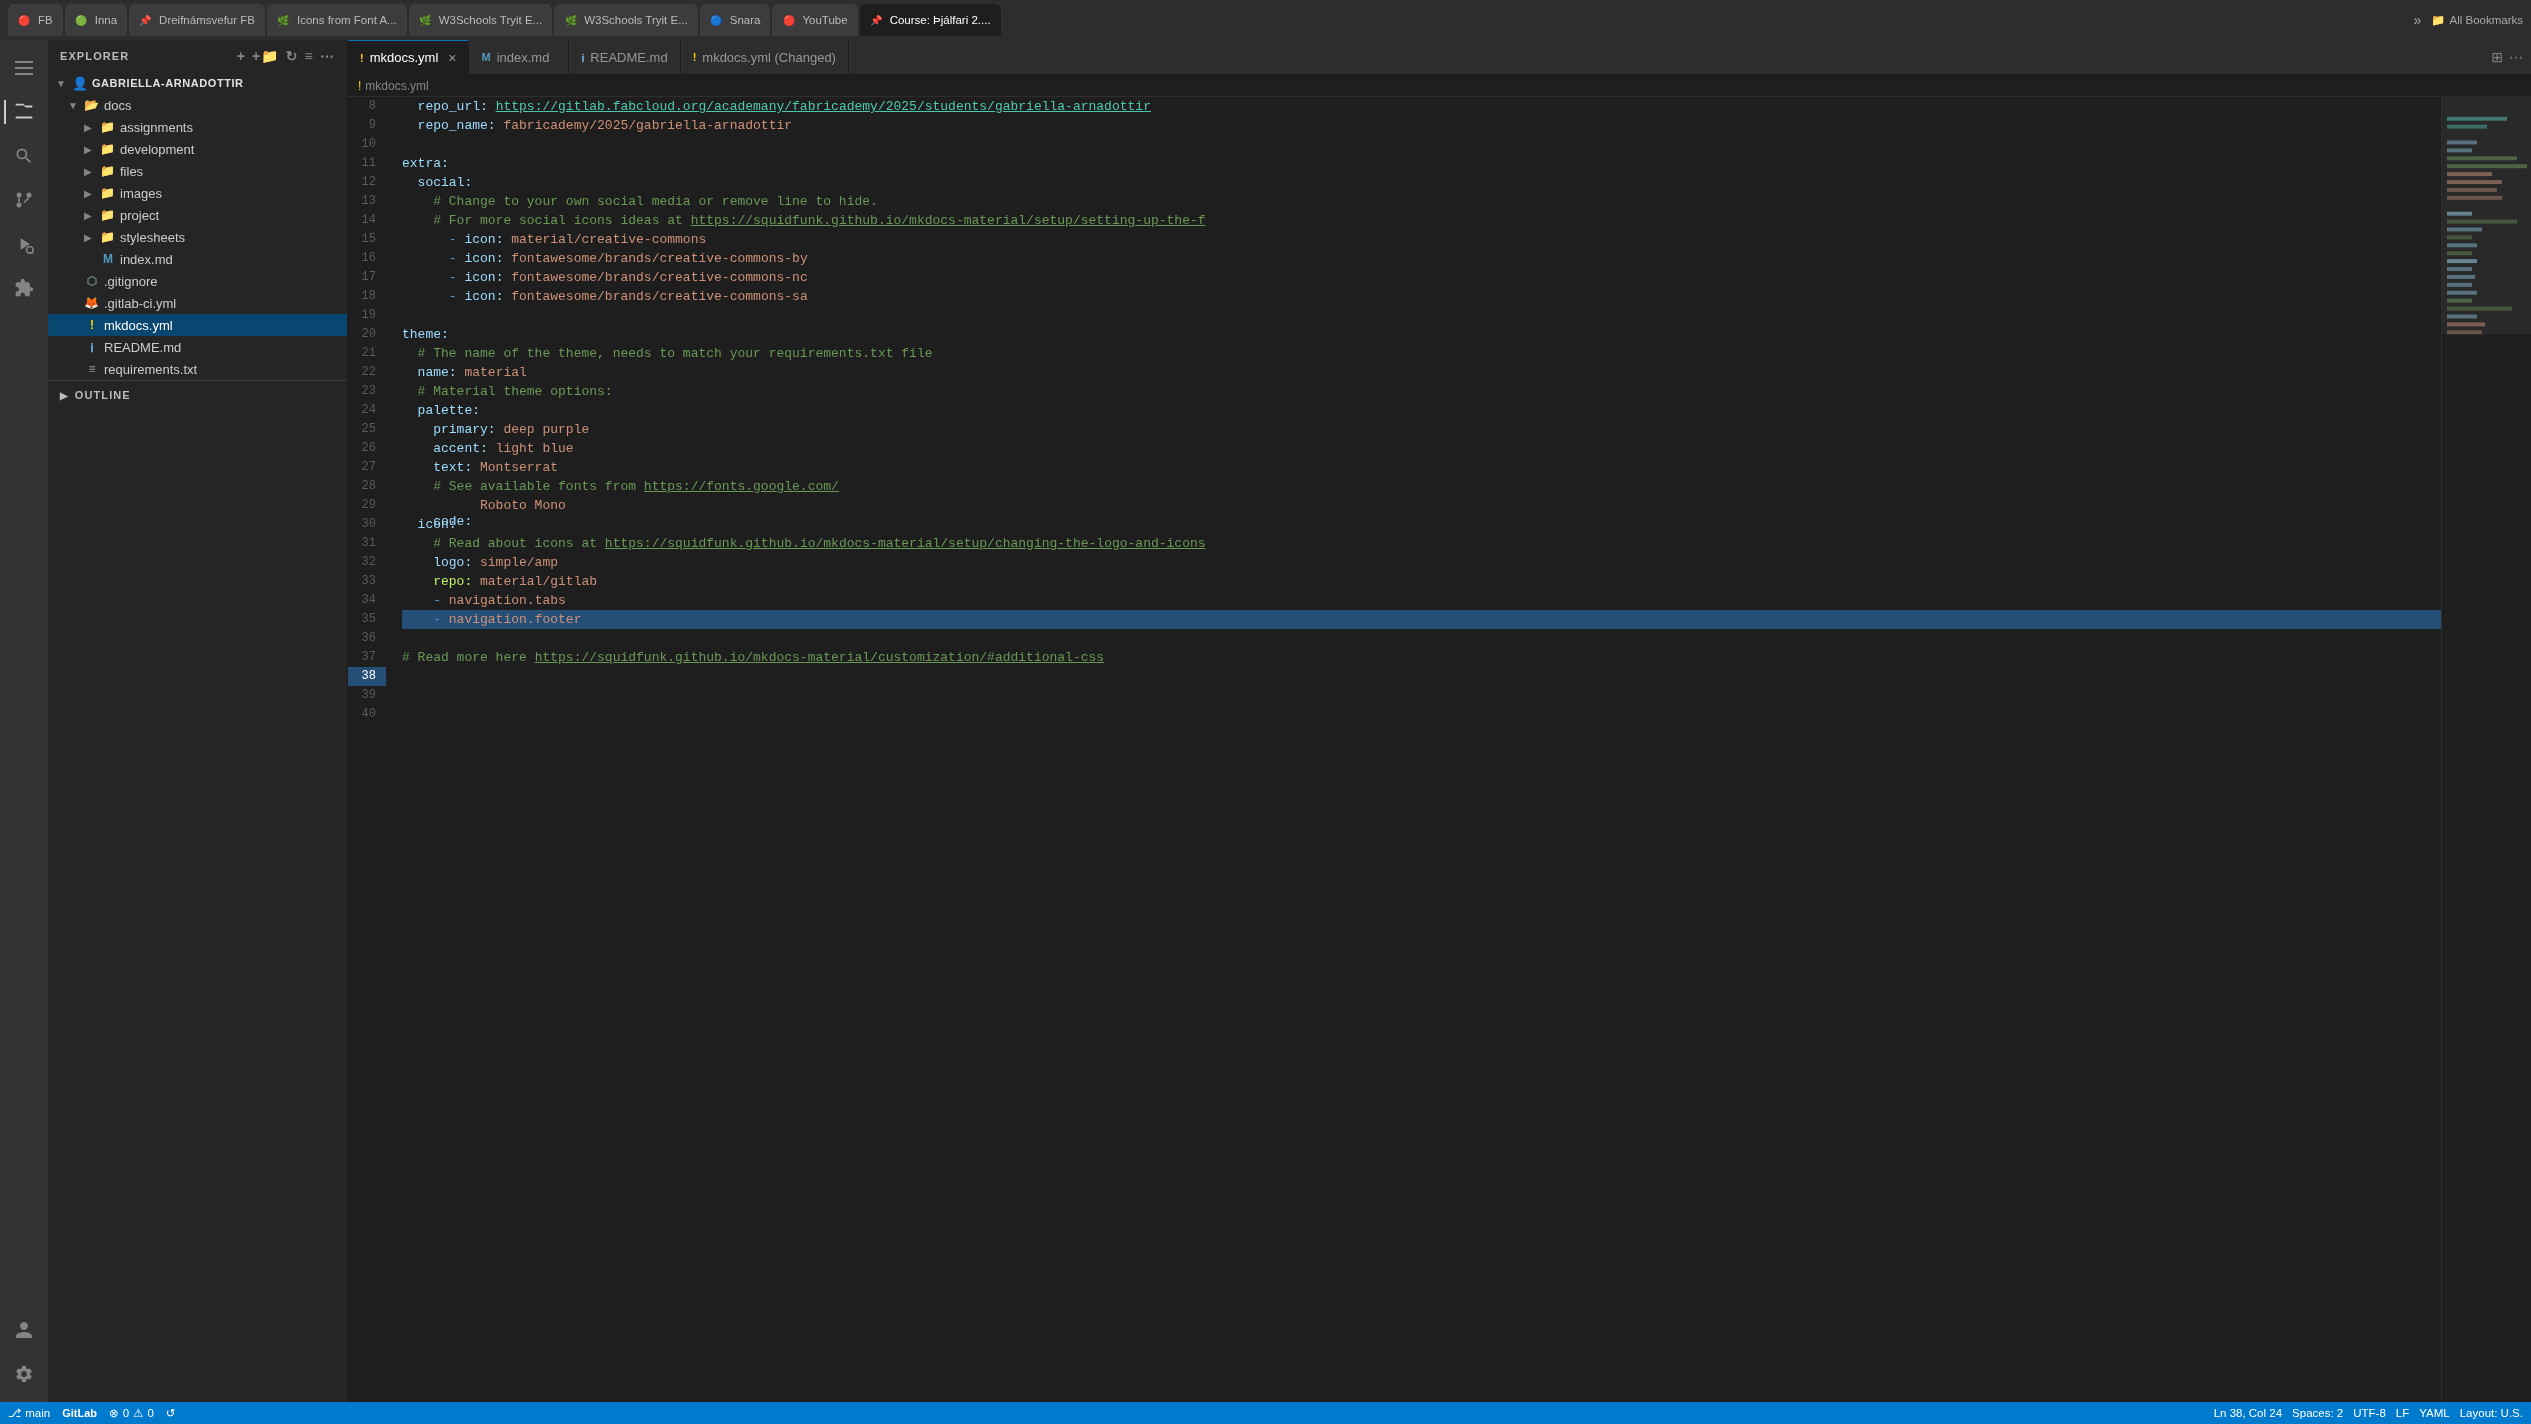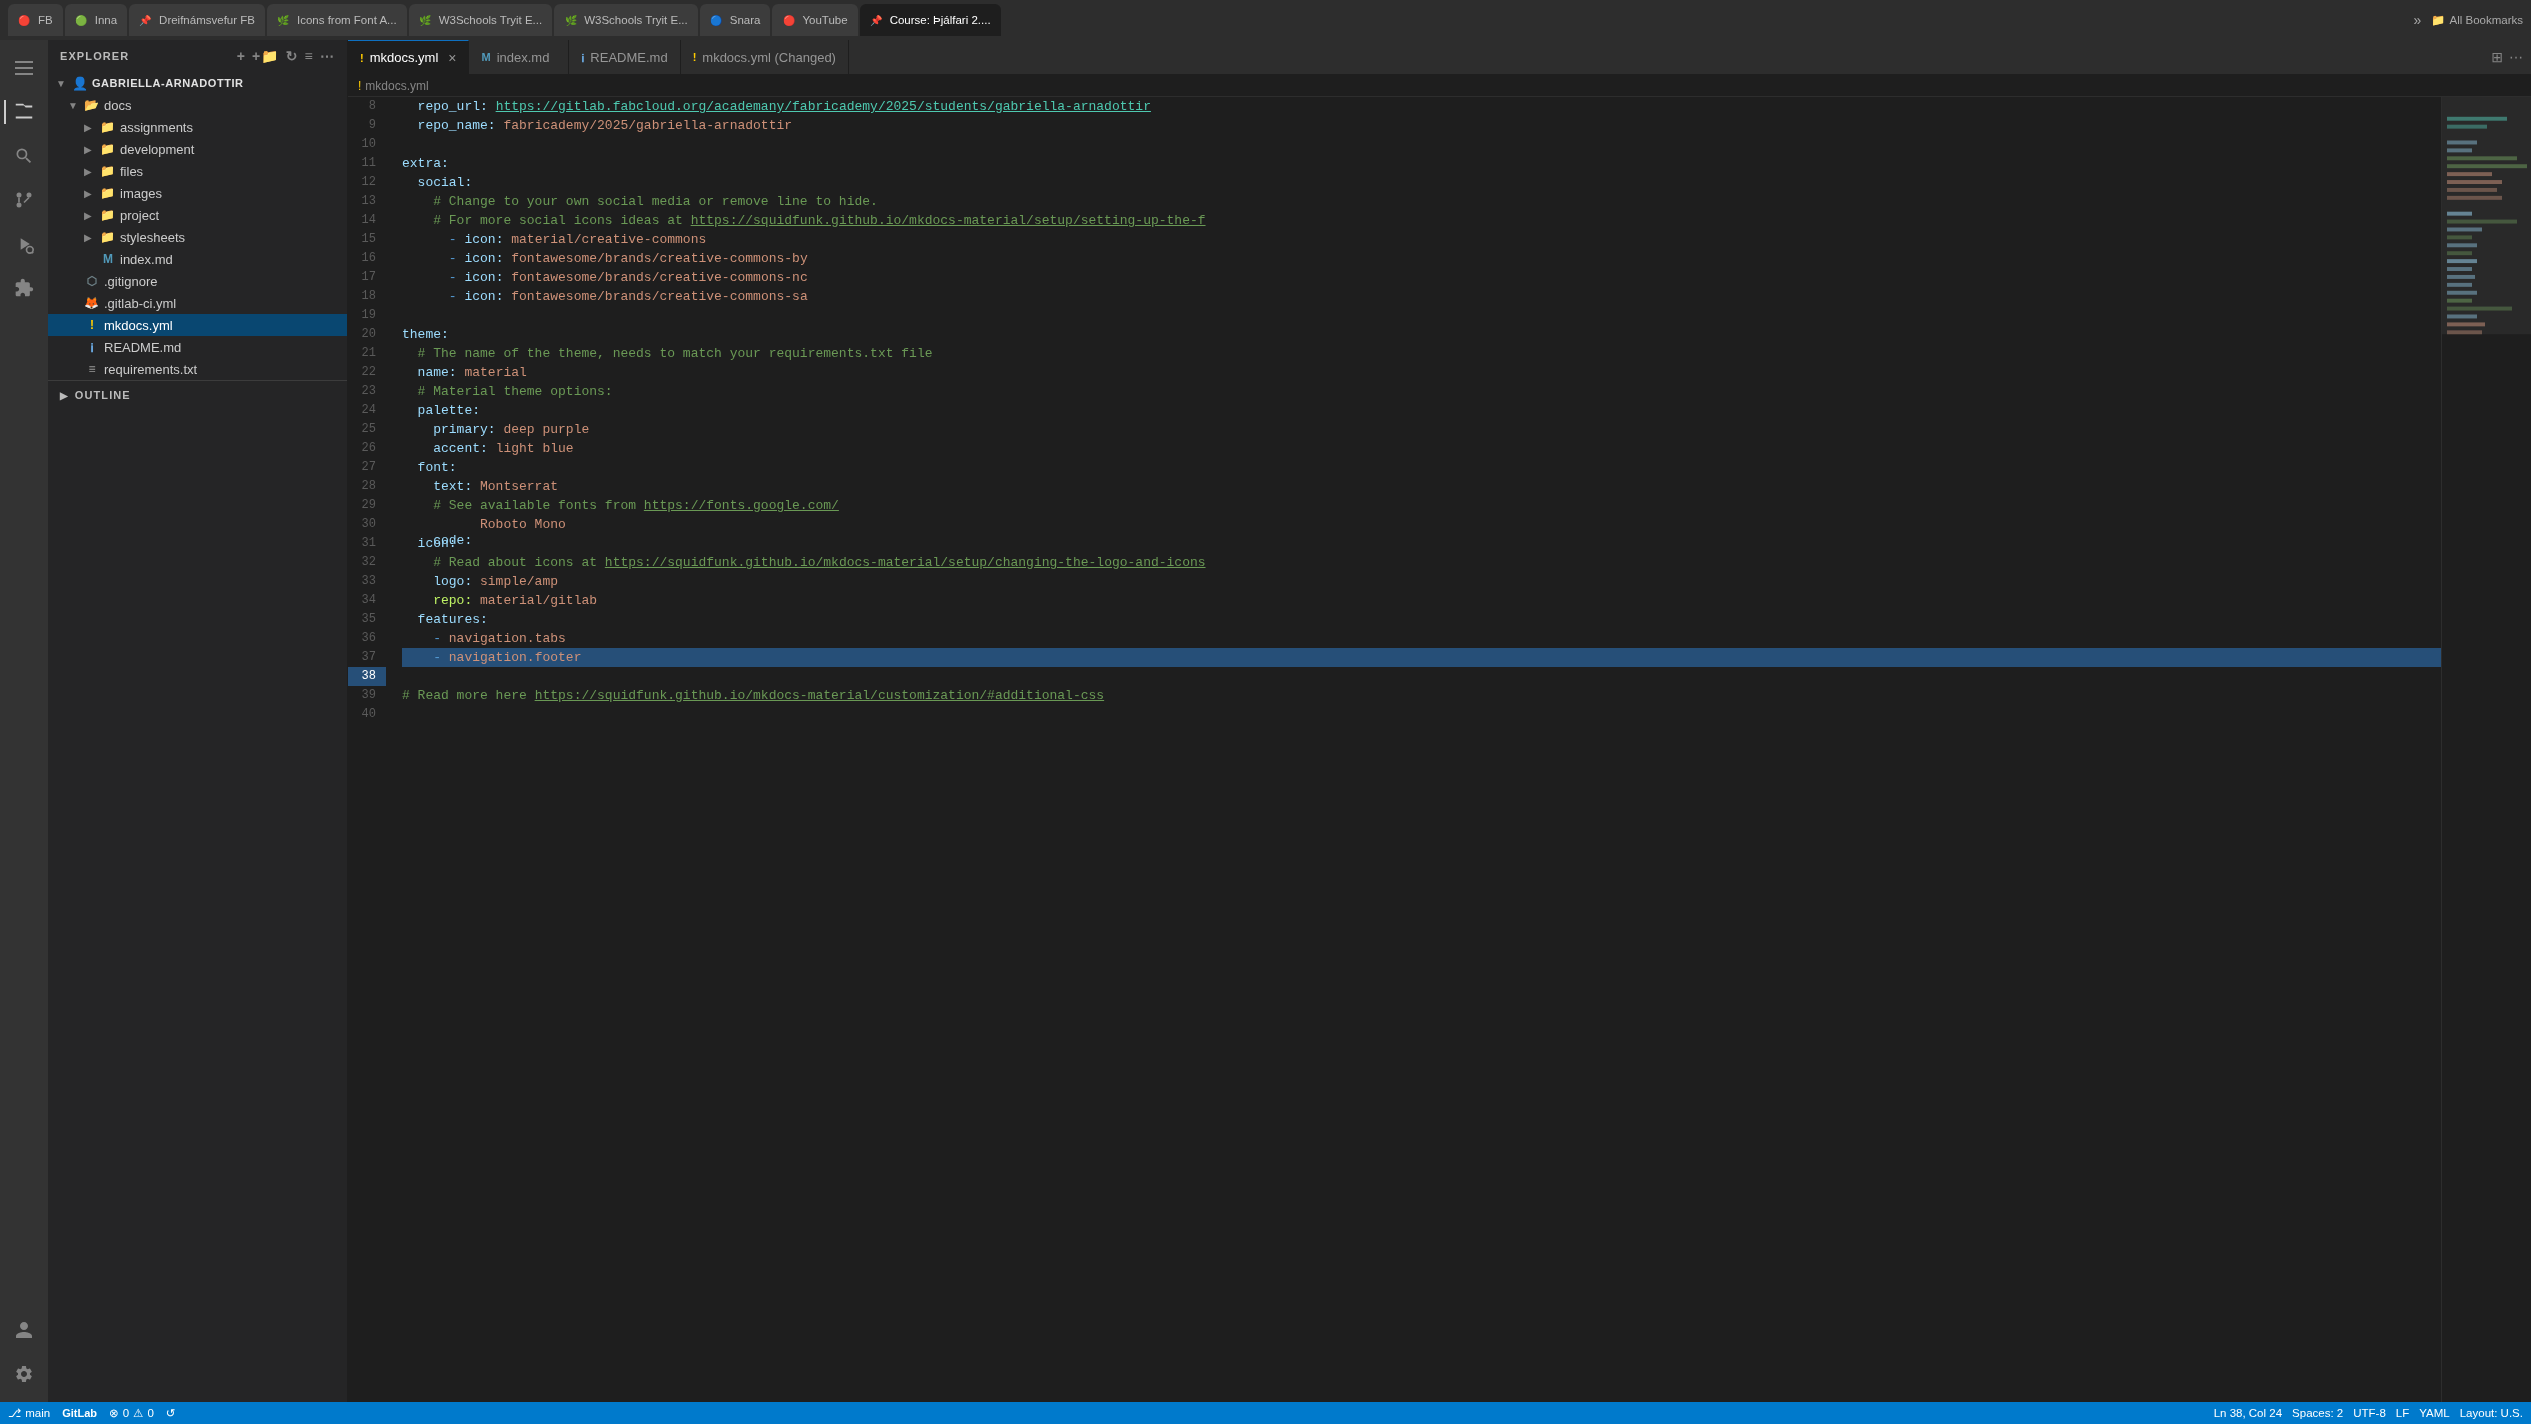--- a/index.html
+++ b/index.html
@@ -618,29 +618,27 @@
             <div class="code-line"><span style="color:#569cd6;">      - </span><span style="color:#9cdcfe;">icon: </span><span style="color:#ce9178;">fontawesome/brands/creative-commons-nc</span></div>
             <div class="code-line"><span style="color:#569cd6;">      - </span><span style="color:#9cdcfe;">icon: </span><span style="color:#ce9178;">fontawesome/brands/creative-commons-sa</span></div>
             <div class="code-line">&nbsp;</div>
             <div class="code-line"><span style="color:#9cdcfe;text-align:center;">theme:</span></div>
             <div class="code-line"><span style="color:#6a9955;">  # The name of the theme, needs to match your requirements.txt file</span></div>
             <div class="code-line"><span style="color:#9cdcfe;">  name: </span><span style="color:#ce9178;">material</span></div>
             <div class="code-line"><span style="color:#6a9955;">  # Material theme options:</span></div>
             <div class="code-line"><span style="color:#9cdcfe;">  palette:</span></div>
             <div class="code-line"><span style="color:#9cdcfe;">    primary: </span><span style="color:#ce9178;">deep purple</span></div>
             <div class="code-line"><span style="color:#9cdcfe;">    accent: </span><span style="color:#ce9178;">light blue</span></div>
-            <div class="code-line"><span style="color:#9cdcfe;">  font:</span></div>
             <div class="code-line"><span style="color:#9cdcfe;">    text: </span><span style="color:#ce9178;">Montserrat</span></div>
             <div class="code-line"><span style="color:#6a9955;">    # See available fonts from </span><span style="color:#6a9955;text-decoration:underline;">https://fonts.google.com/</span></div>
             <div class="code-line"><span style="color:#9cdcfe;margin-top:32px;">    code: </span><span style="color:#ce9178;">Roboto Mono</span></div>
             <div class="code-line"><span style="color:#9cdcfe;">  icon:</span></div>
             <div class="code-line"><span style="color:#6a9955;">    # Read about icons at </span><span style="color:#6a9955;text-decoration:underline;">https://squidfunk.github.io/mkdocs-material/setup/changing-the-logo-and-icons</span></div>
             <div class="code-line"><span style="color:#9cdcfe;">    logo: </span><span style="color:#ce9178;">simple/amp</span></div>
             <div class="code-line"><span style="color:#bef264;">    repo: </span><span style="color:#ce9178;">material/gitlab</span></div>
-            <div class="code-line"><span style="color:#9cdcfe;">  features:</span></div>
             <div class="code-line"><span style="color:#569cd6;">    - </span><span style="color:#ce9178;">navigation.tabs</span></div>
             <div class="code-line highlighted"><span style="color:#569cd6;">    - </span><span style="color:#ce9178;">navigation.footer</span></div>
             <div class="code-line">&nbsp;</div>
             <div class="code-line"><span style="color:#6a9955;"># Read more here </span><span style="color:#6a9955;text-decoration:underline;">https://squidfunk.github.io/mkdocs-material/customization/#additional-css</span></div>
           </div>
 
         <div class="minimap">
           <svg width="90" height="100%" viewBox="0 0 90 660" preserveAspectRatio="none">
             <rect x="0" y="0" width="90" height="660" fill="#1e1e1e"></rect>
 

